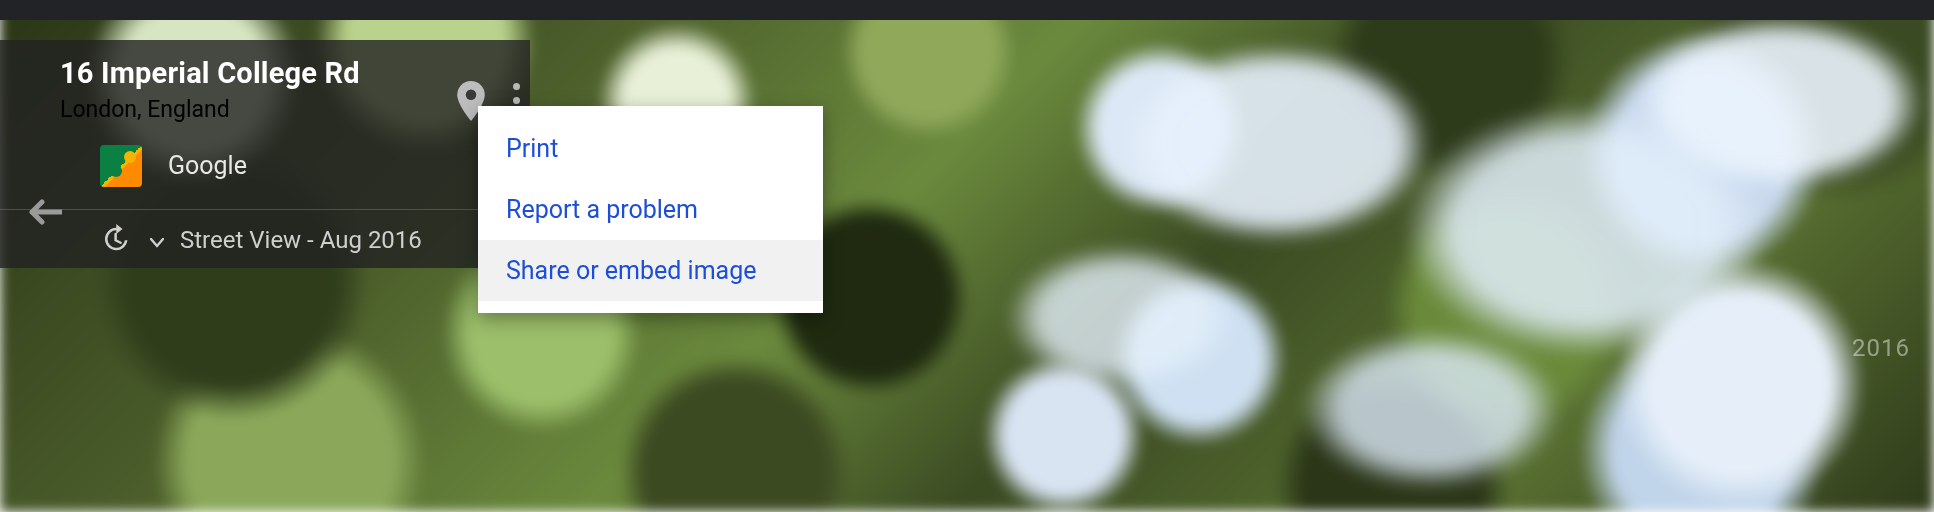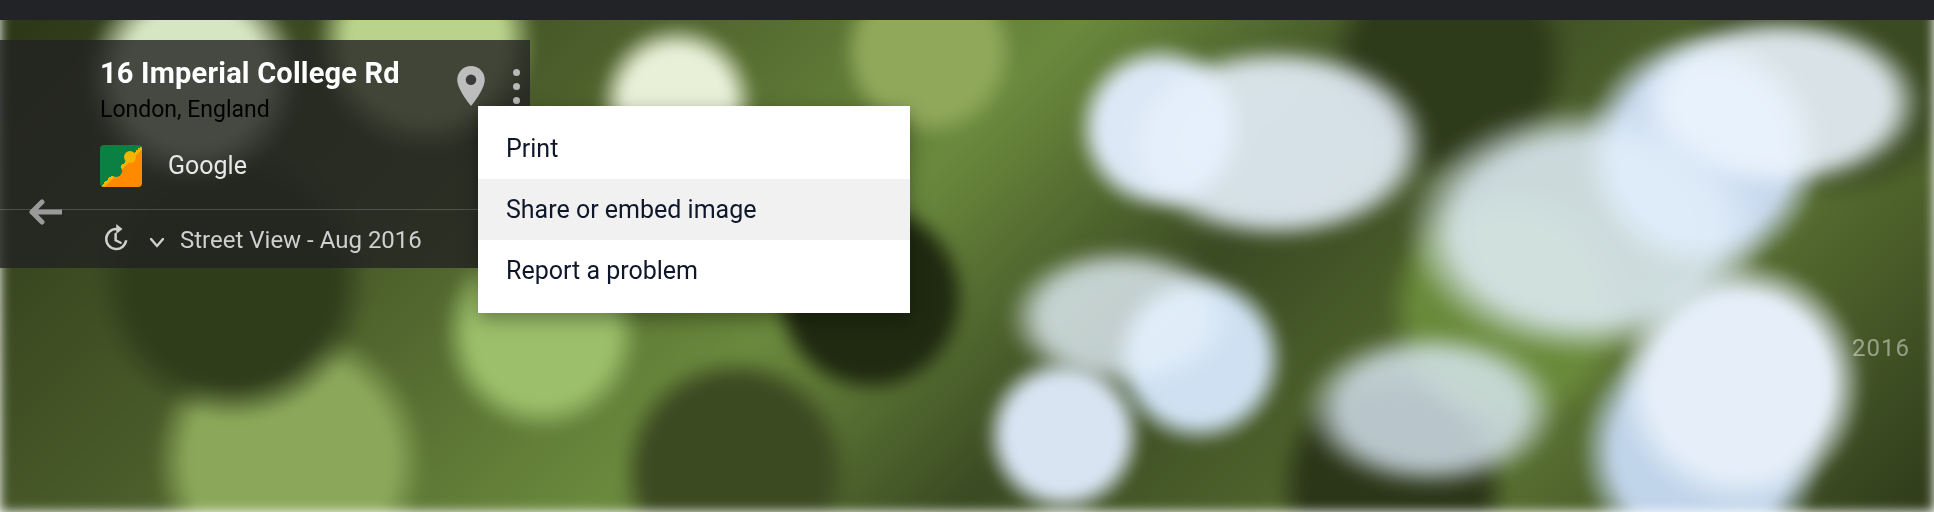--- a/index.html
+++ b/index.html
@@ -50,22 +50,22 @@
 
   
   .card {
     position: absolute; top: 40px; left: 0;
     width: 530px;
     background: rgba(34,34,34,0.80);
     color: #fff;
     padding: 18px 0 14px 0;
   }
   .card .row-top {
-    display: flex; align-items: flex-start;
-    padding: 0 4px 0 100px;
+    display: flex; align-items: flex-end;
+    padding: 0 4px 0 60px;
   }
   .title-block { flex: 1 1 auto; min-width: 0; }
   .title {
     font-size: 29px; font-weight: 700; line-height: 1.1;
     color: #fff; letter-spacing: .2px;
   }
   .subtitle {
     margin-top: 6px;
     font-size: 23px; font-weight: 400;
     color: #000000;
@@ -110,25 +110,25 @@
     padding: 14px 0 0 100px;
     color: #cfcfcf; font-size: 24px;
   }
   .history-icon { width: 30px; height: 30px; display:flex; align-items:center; justify-content:center; }
   .caret { display:inline-block; margin-left:4px; }
 
   
   .menu {
     position: absolute;
     top: 106px; left: 478px;
-    width: 432px;
+    width: 345px;
     background: #fff;
     box-shadow: 0 6px 18px rgba(0,0,0,0.35);
     padding: 12px 0;
-    color: #0f172a;
+    color: #1d4ed8;
     font-size: 25px;
   }
   .menu-item {
     padding: 16px 28px;
     cursor: pointer;
     white-space: nowrap;
   }
   .menu-item.hover { background: #f1f1f1; }
 
   
@@ -193,17 +193,17 @@
       <svg width="14" height="10" viewBox="0 0 14 10">
         <path d="M1 1l6 7 6-7" stroke="#cfcfcf" stroke-width="2.4" fill="none" stroke-linecap="round"></path>
       </svg>
     </span>
     <span>Street View - Aug 2016</span>
   </div>
 </div>
 
 <div class="menu">
     <div class="menu-item">Print</div>
+    <div class="menu-item">Report a problem</div>
     <div class="menu-item hover">Share or embed image</div>
-    <div class="menu-item">Report a problem</div>
   </div>
 
 <div class="watermark">2016</div>
 
 </body></html>

